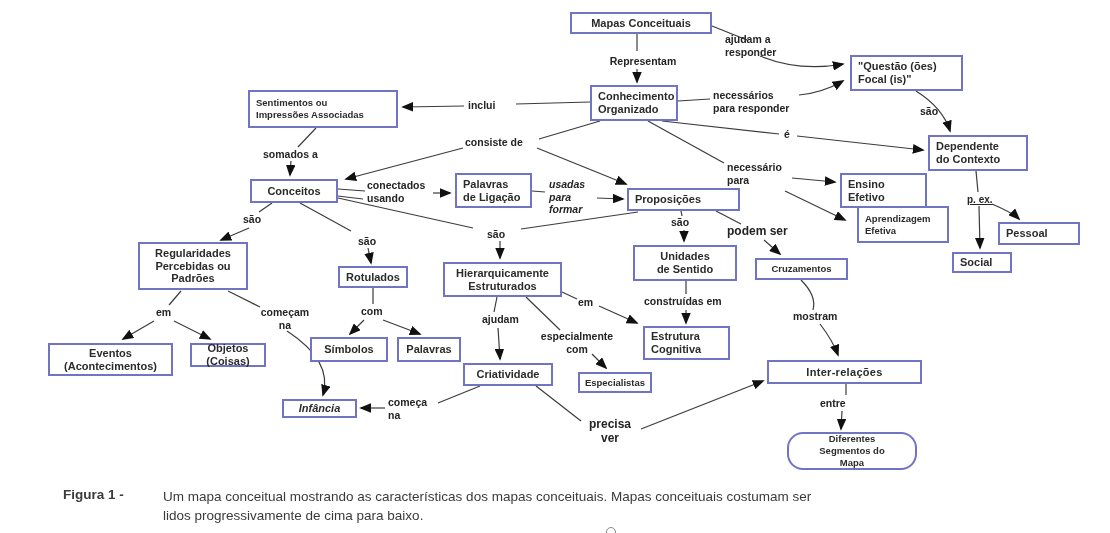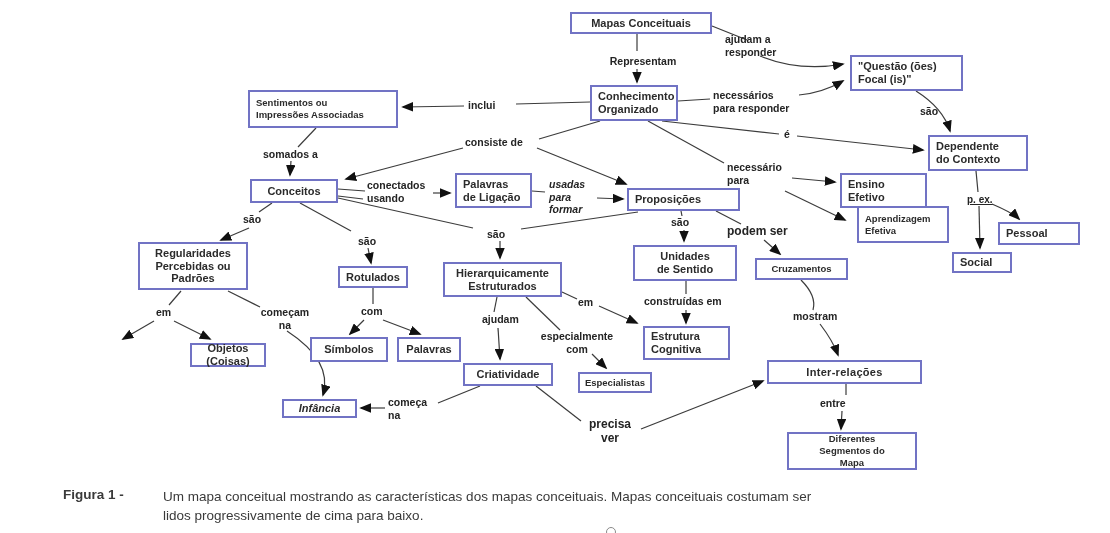--- a/index.html
+++ b/index.html
@@ -157,31 +157,33 @@
   <div class="node ta-l" style="left:952px;top:252px;width:60px;height:21px;">Social</div>
   <div class="node" style="left:138px;top:242px;width:110px;height:48px;">Regularidades
 Percebidas ou
 Padrões</div>
   <div class="node" style="left:338px;top:266px;width:70px;height:22px;">Rotulados</div>
   <div class="node" style="left:443px;top:262px;width:119px;height:35px;">Hierarquicamente
 Estruturados</div>
   <div class="node" style="left:633px;top:245px;width:104px;height:36px;">Unidades
 de Sentido</div>
   <div class="node sm" style="left:755px;top:258px;width:93px;height:22px;">Cruzamentos</div>
+  <div class="node" style="left:48px;top:343px;width:125px;height:33px;">Eventos
+(Acontecimentos)</div>
   <div class="node" style="left:190px;top:343px;width:76px;height:24px;">Objetos
 (Coisas)</div>
   <div class="node" style="left:310px;top:337px;width:78px;height:25px;">Símbolos</div>
   <div class="node" style="left:397px;top:337px;width:64px;height:25px;">Palavras</div>
   <div class="node ta-l" style="left:643px;top:326px;width:87px;height:34px;">Estrutura
 Cognitiva</div>
   <div class="node" style="left:463px;top:363px;width:90px;height:23px;">Criatividade</div>
   <div class="node sm" style="left:578px;top:372px;width:74px;height:21px;">Especialistas</div>
   <div class="node" style="left:282px;top:399px;width:75px;height:19px;font-style:italic;">Infância</div>
   <div class="node lg" style="left:767px;top:360px;width:155px;height:24px;">Inter-relações</div>
-  <div class="node sm" style="left:787px;top:432px;width:130px;height:38px;">Diferentes
+  <div class="node sm" style="left:787px;top:432px;width:130px;height:38px;border-radius:16px;">Diferentes
 Segmentos do
 Mapa</div>
 
   <div class="elabel" style="left:600px;top:55px;width:86px;">Representam</div>
   <div class="elabel ta-l" style="left:725px;top:33px;">ajudam a
 responder</div>
   <div class="elabel ta-l" style="left:713px;top:89px;">necessários
 para responder</div>
   <div class="elabel" style="left:920px;top:105px;">são</div>
   <div class="elabel" style="left:468px;top:99px;">inclui</div>

